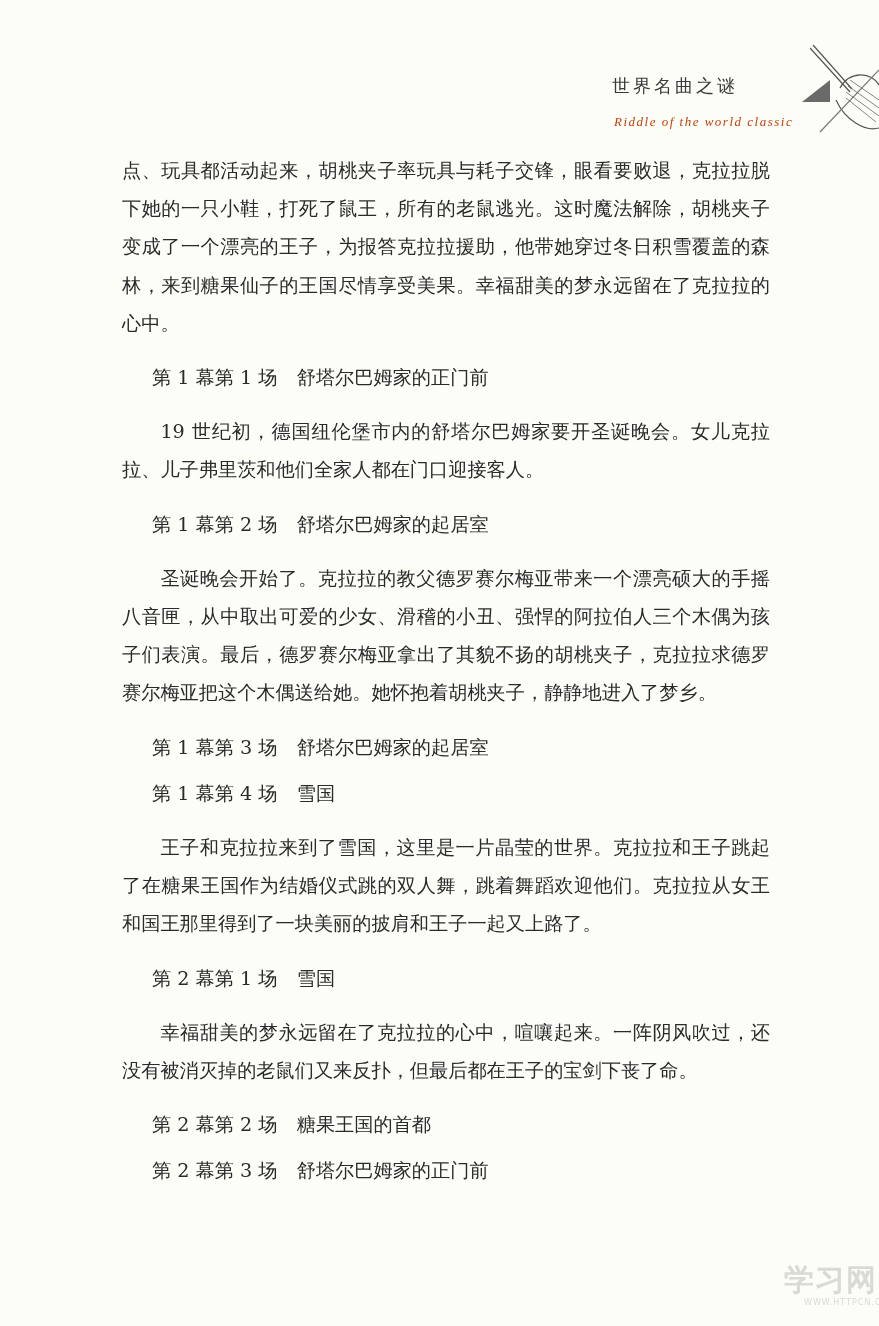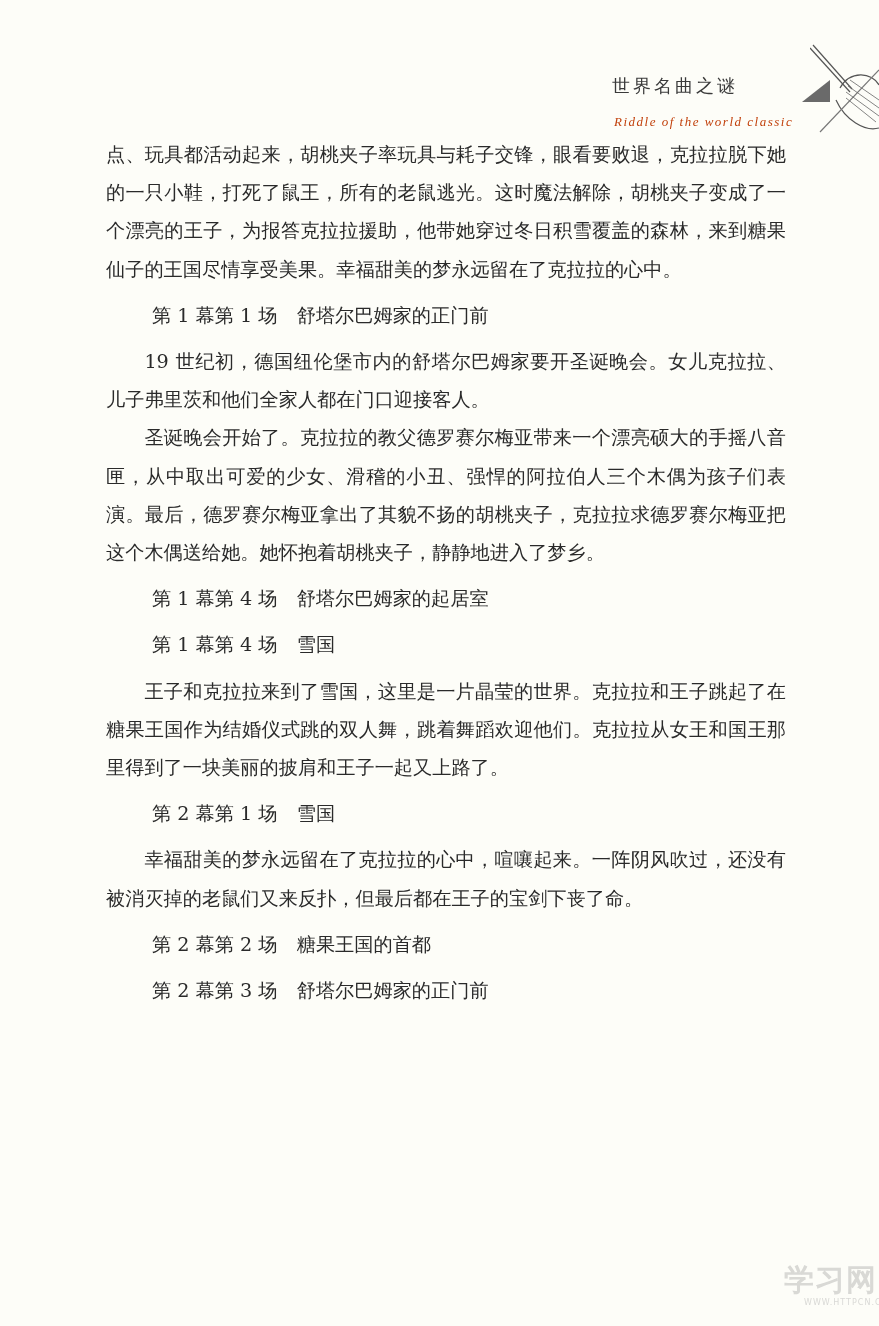--- a/index.html
+++ b/index.html
@@ -28,21 +28,21 @@
     font-family: "Liberation Serif", serif; font-style: italic;
     font-size: 13px; letter-spacing: 1.5px; color: #c2410c; white-space: nowrap;
   }
   .violin {
     position: absolute; left: 810px; top: 40px; width: 69px; height: 100px;
   }
   .body-text {
     position: absolute; left: 106px; top: 136px; width: 680px;
     font-size: 19.2px; line-height: 38.2px;
   }
-  .para { margin: 0; text-indent: 2em; text-align: justify; }
+  .para { margin: 16px; text-indent: 2em; text-align: justify; }
   .para.cont { text-indent: 0; }
   .scene { margin: 8px; padding-left: 38px; }
   .watermark {
     position: absolute; left: 755px; top: 1260px; width: 124px; height: 66px;
     color: rgba(150,150,150,0.35); font-family: "DejaVu Sans", sans-serif; margin-left: 29px;
   }
   .watermark .wm-big { font-size: 30px; font-weight: bold; letter-spacing: 1px; position: absolute; left: 0; top: 0; }
   .watermark .wm-url { font-size: 8px; position: absolute; left: 20px; top: 38px; letter-spacing: 1px; }
 </style>
 </head>
@@ -67,22 +67,23 @@
     <line x1="38" y1="46" x2="69" y2="68"></line>
     <line x1="36" y1="52" x2="69" y2="76"></line>
     <line x1="36" y1="58" x2="66" y2="82"></line>
   </g>
 </svg>
 
 <div class="body-text">
   <p class="para cont">点、玩具都活动起来，胡桃夹子率玩具与耗子交锋，眼看要败退，克拉拉脱下她的一只小鞋，打死了鼠王，所有的老鼠逃光。这时魔法解除，胡桃夹子变成了一个漂亮的王子，为报答克拉拉援助，他带她穿过冬日积雪覆盖的森林，来到糖果仙子的王国尽情享受美果。幸福甜美的梦永远留在了克拉拉的心中。</p>
   <p class="scene">第 1 幕第 1 场　舒塔尔巴姆家的正门前</p>
   <p class="para">19 世纪初，德国纽伦堡市内的舒塔尔巴姆家要开圣诞晚会。女儿克拉拉、儿子弗里茨和他们全家人都在门口迎接客人。</p>
+  <p class="scene">第 1 幕第 2 场　舒塔尔巴姆家的起居室</p>
   <p class="para">圣诞晚会开始了。克拉拉的教父德罗赛尔梅亚带来一个漂亮硕大的手摇八音匣，从中取出可爱的少女、滑稽的小丑、强悍的阿拉伯人三个木偶为孩子们表演。最后，德罗赛尔梅亚拿出了其貌不扬的胡桃夹子，克拉拉求德罗赛尔梅亚把这个木偶送给她。她怀抱着胡桃夹子，静静地进入了梦乡。</p>
-  <p class="scene">第 1 幕第 4 场　舒塔尔巴姆家的起居室</p>
+  <p class="scene">第 1 幕第 3 场　舒塔尔巴姆家的起居室</p>
   <p class="scene">第 1 幕第 4 场　雪国</p>
   <p class="para">王子和克拉拉来到了雪国，这里是一片晶莹的世界。克拉拉和王子跳起了在糖果王国作为结婚仪式跳的双人舞，跳着舞蹈欢迎他们。克拉拉从女王和国王那里得到了一块美丽的披肩和王子一起又上路了。</p>
   <p class="scene">第 2 幕第 1 场　雪国</p>
   <p class="para">幸福甜美的梦永远留在了克拉拉的心中，喧嚷起来。一阵阴风吹过，还没有被消灭掉的老鼠们又来反扑，但最后都在王子的宝剑下丧了命。</p>
   <p class="scene">第 2 幕第 2 场　糖果王国的首都</p>
   <p class="scene">第 2 幕第 3 场　舒塔尔巴姆家的正门前</p>
 
 </div>
 
 <div class="watermark">

